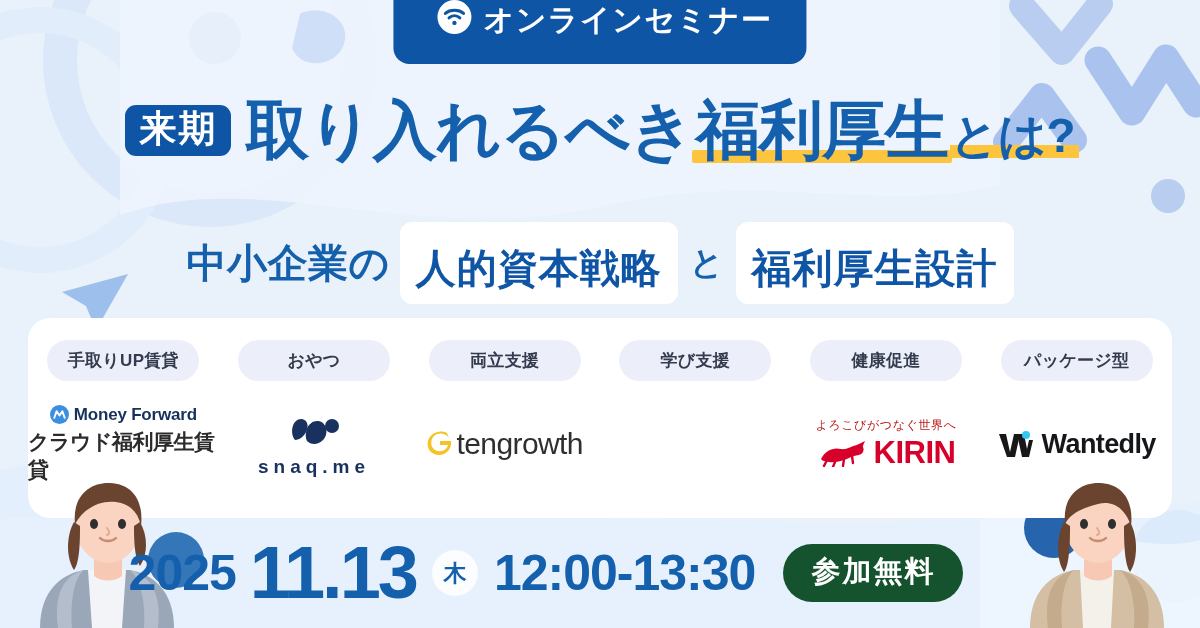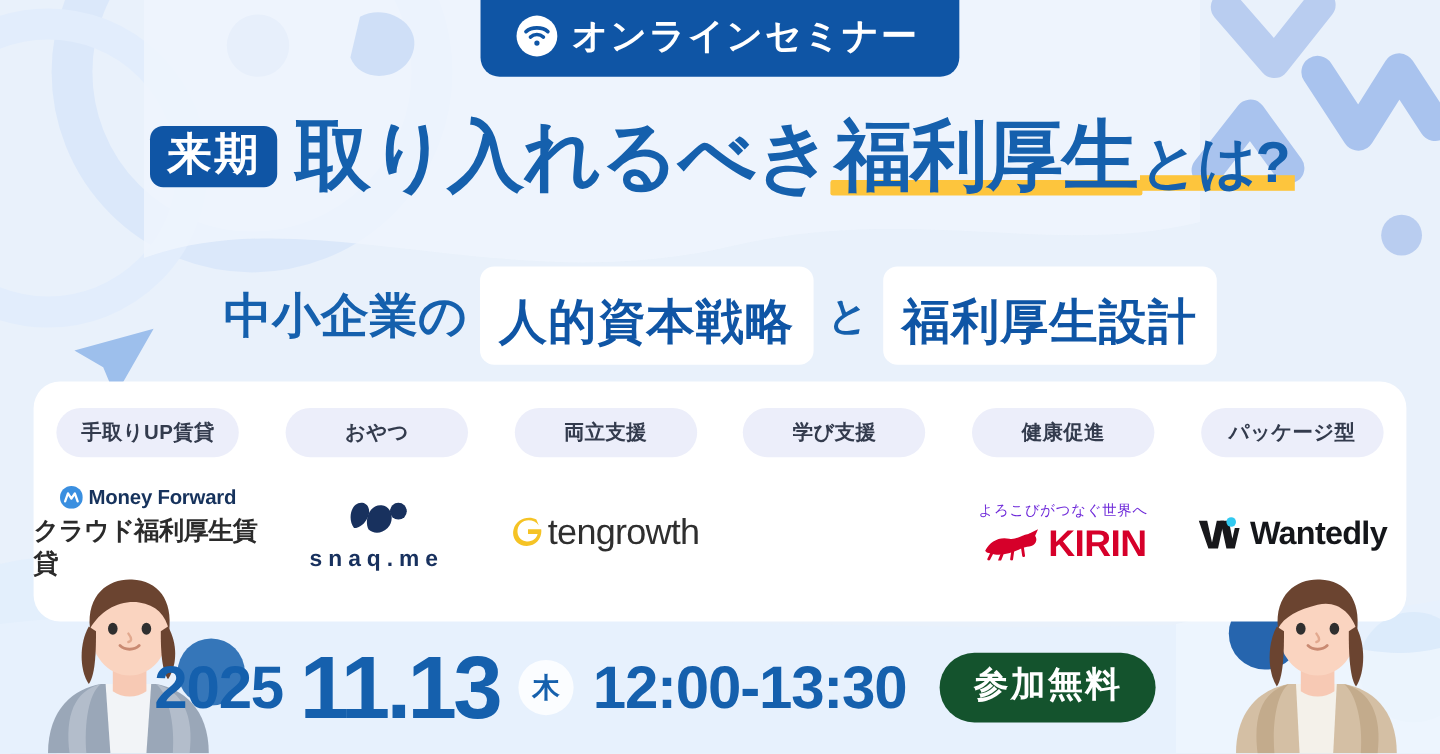--- a/index.html
+++ b/index.html
@@ -13,22 +13,22 @@
   
   .bg { position:absolute; inset:0; overflow:hidden;
         background:linear-gradient(180deg,#e9f1fb 0%,#e6eff9 45%,#dfecfa 72%,#e9f3fd 100%); }
   .bg svg { position:absolute; inset:0; }
 
   
   .badge-online {
     position:absolute; left:50%; top:0; transform:translateX(-50%);
     background:#0f55a5; color:#fff;
     border-bottom-left-radius:16px; border-bottom-right-radius:16px;
-    height:64px; display:flex; align-items:center; gap:12px;
-    padding:0 34px 4px 30px; z-index:6;
+    height:64px; display:flex; align-items:flex-start; gap:12px;
+    padding:0 34px 4px 44px; z-index:6;
   }
   .badge-online .lbl { font-size:30px; font-weight:700; letter-spacing:1.5px; }
   .wifi-circle { width:34px; height:34px; border-radius:50%; background:#fff;
                  display:flex; align-items:center; justify-content:center; flex:0 0 auto; }
 
   
   .headline {
     position:absolute; top:98px; left:0; width:1200px;
     display:flex; align-items:center; justify-content:center; gap:14px; z-index:5;
   }
@@ -70,21 +70,21 @@
 
   .snaq-txt { font-size:19px; font-weight:700; color:#18315e; letter-spacing:5px; margin-top:6px; }
 
   .ten-row { display:flex; align-items:center; gap:4px; }
   .ten-txt { font-size:30px; color:#2f2f2f; letter-spacing:-.6px; font-weight:400; }
 
   .ab-row { display:flex; align-items:center; gap:7px; }
   .ab-txt { font-size:24px; color:#e0527e; letter-spacing:-.6px; }
   .ab-sub { font-size:21px; font-weight:700; color:#3a3a3a; margin-top:2px; letter-spacing:1px; }
 
-  .kirin-top { font-size:12px; color:#6d28d9; letter-spacing:.6px; margin-bottom:1px; }
+  .kirin-top { font-size:12px; color:#b91c1c; letter-spacing:.6px; margin-bottom:1px; }
   .kirin-row { display:flex; align-items:center; gap:5px; }
   .kirin-txt { font-size:31px; font-weight:800; color:#d6002a; letter-spacing:-.5px; }
 
   .want-row { display:flex; align-items:center; gap:8px; }
   .want-txt { font-size:27px; font-weight:600; color:#14161a; letter-spacing:-.6px; }
 
   
   .footer { position:absolute; left:0; bottom:0; width:1092px; height:110px;
             display:flex; align-items:center; justify-content:center; gap:14px; z-index:5; }
   .f-year { font-size:50px; font-weight:800; color:#1560ad; letter-spacing:-1px; }

